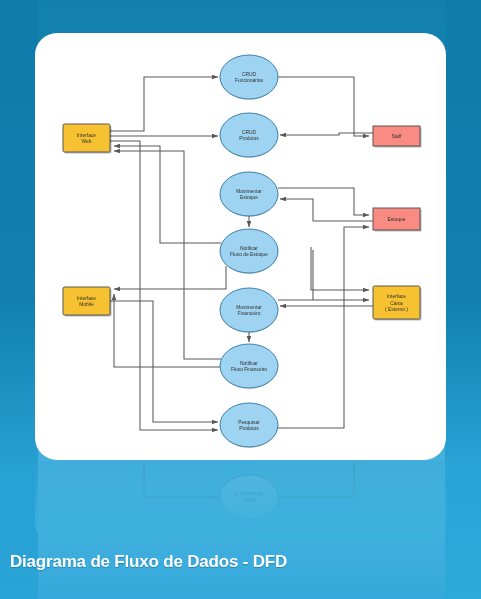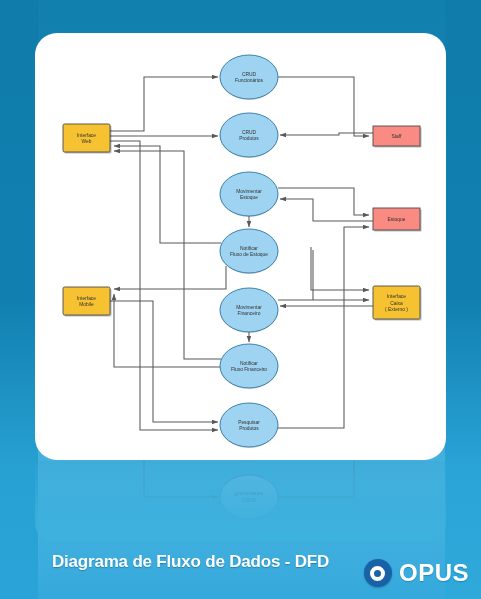--- a/index.html
+++ b/index.html
@@ -84,21 +84,20 @@
     position: absolute;
     left: 10px;
     top: 552px;
     width: 280px;
     color: #ffffff;
     font-size: 17px;
     font-weight: bold;
     line-height: 20px;
     letter-spacing: -0.2px;
     text-shadow: 0 1px 1px rgba(0,60,100,0.35);
-    margin-left: 42px;
   }
   .logo {
     position: absolute;
     right: 12px;
     top: 559px;
     display: flex;
     align-items: center;
     gap: 7px;
   }
   .logo-mark {
@@ -382,20 +381,14 @@
             </g>
           </g>
     </svg>
       </div>
   </div>
   <div class="refl-fade"></div>
 
   <div class="footer"></div>
   <div class="footer-title">Diagrama de Fluxo de Dados - DFD</div>
 
-  <div class="logo">
-    <div class="logo-mark">
-      <div class="logo-mark-inner"></div>
-    </div>
-    <div class="logo-text">OPUS</div>
-  </div>
 
 </div>
 
 </body></html>

